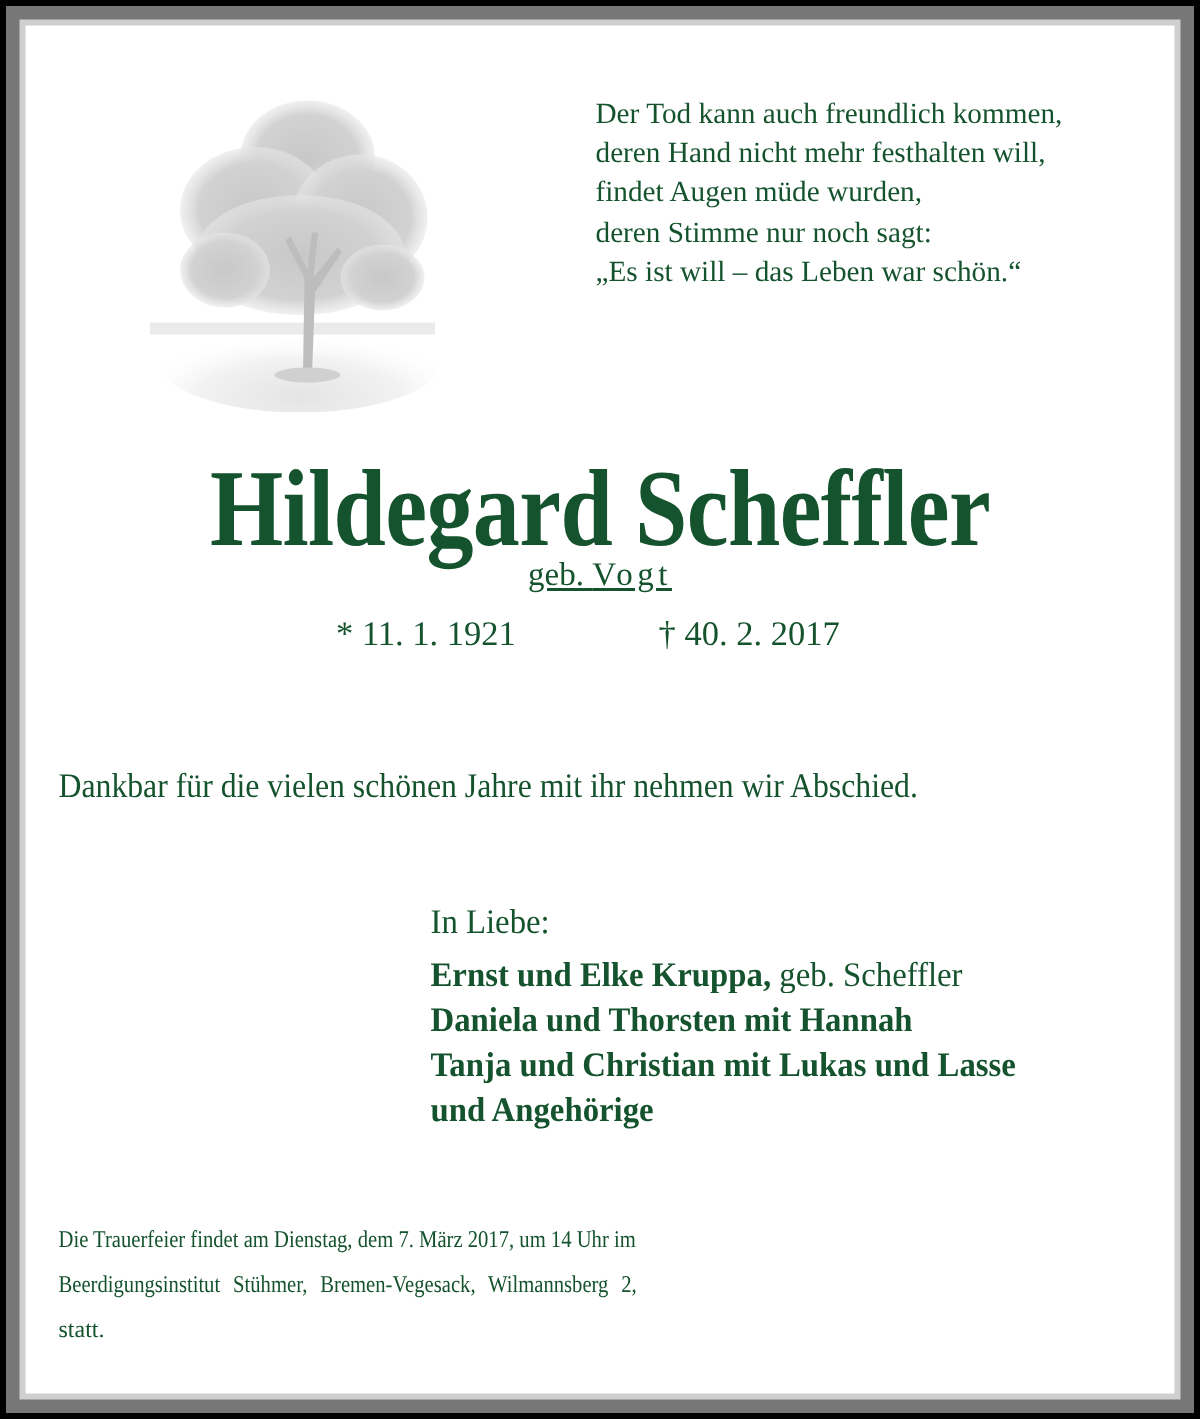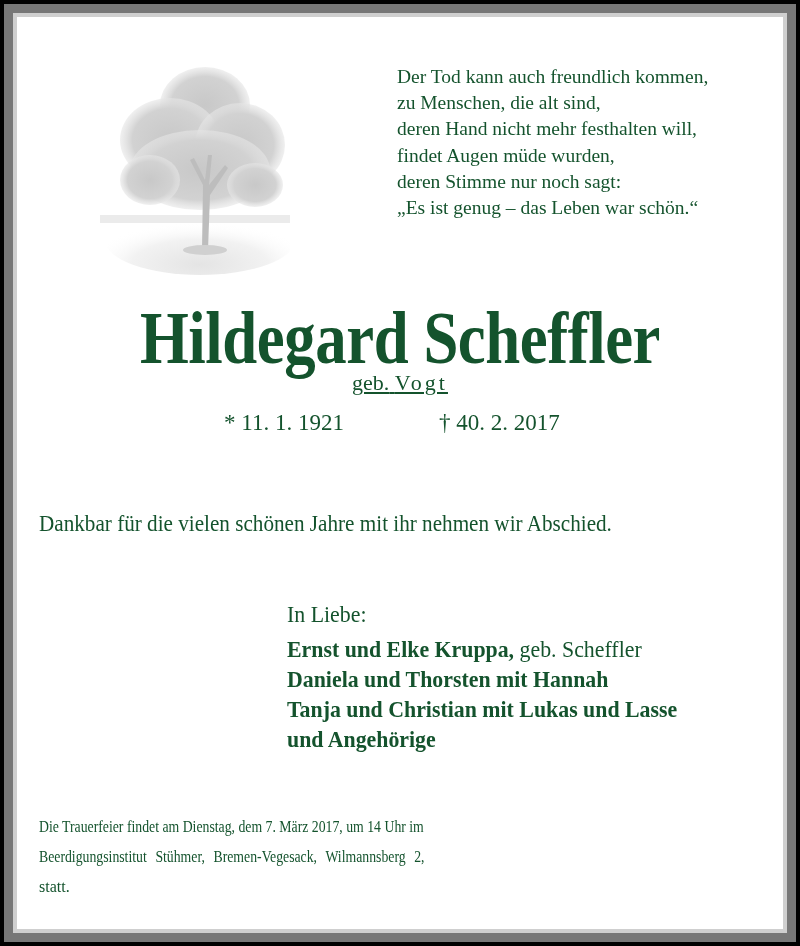--- a/index.html
+++ b/index.html
@@ -67,25 +67,24 @@
       <ellipse cx="110" cy="125" rx="70" ry="40"></ellipse>
       <ellipse cx="60" cy="135" rx="30" ry="25"></ellipse>
       <ellipse cx="165" cy="140" rx="28" ry="22"></ellipse>
     </g>
     <path d="M112 205 L113 140 L100 115 L104 113 L115 135 L118 110 L122 110 L119 140 L135 120 L138 123 L120 150 L118 205 Z" fill="#bdbdbd"></path>
     <ellipse cx="115" cy="205" rx="22" ry="5" fill="#d0d0d0"></ellipse>
   </svg>
 
   <div class="poem">
     <div>Der Tod kann auch freundlich kommen,</div>
-    <div>zu Menschen, die alt sind,</div>
     <div>deren Hand nicht mehr festhalten will,</div>
     <div>findet Augen müde wurden,</div>
     <div>deren Stimme nur noch sagt:</div>
-    <div>„Es ist genug – das Leben war schön.“</div>
+    <div>„Es ist will – das Leben war schön.“</div>
   </div>
 
   <div class="name">Hildegard Scheffler</div>
 
   <div class="nee">
     <span>geb.</span>
     <span class="spaced">Vogt</span>
   </div>
 
   <div class="dates birth">* 11. 1. 1921</div>

